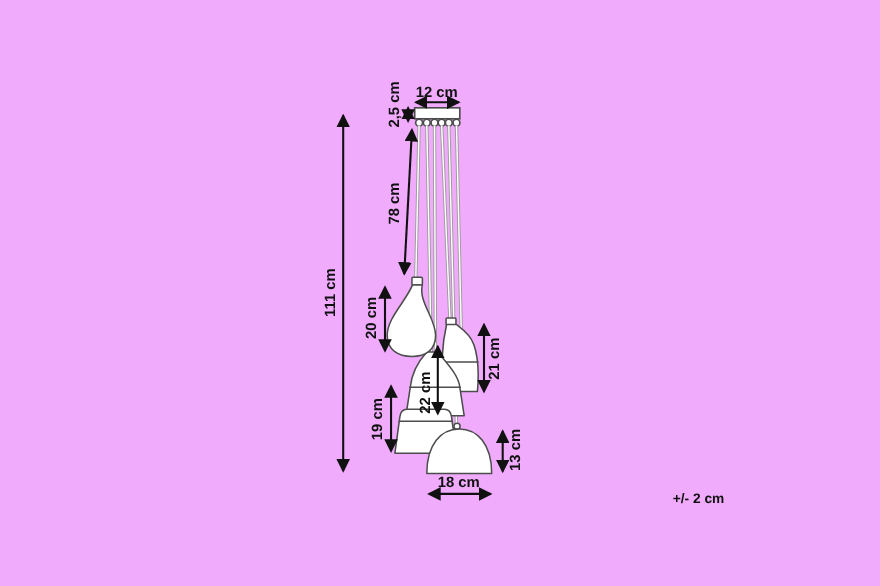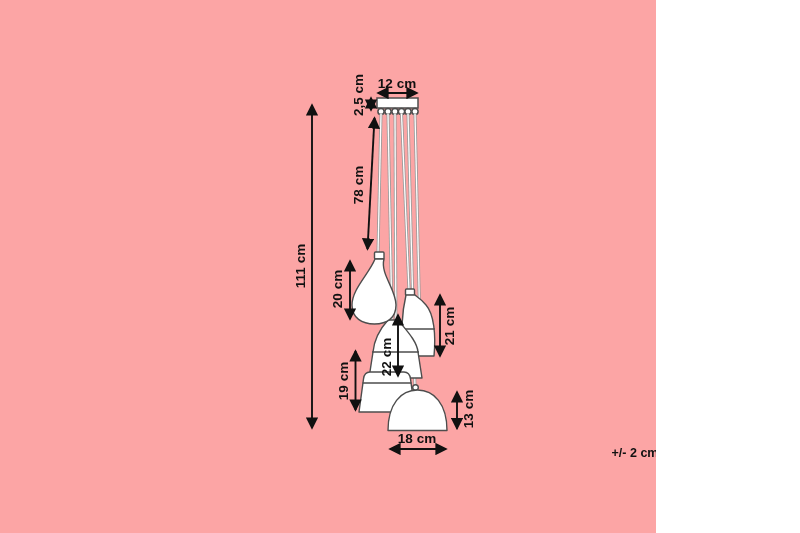--- a/index.html
+++ b/index.html
@@ -1,16 +1,16 @@
 <!DOCTYPE html>
 <html><head>
 <meta charset="utf-8">
 <style>
   html,body{margin:0;padding:0;background:#fff;}
-  .canvas{position:relative;width:656px;height:533px;background:#fca5a5;overflow:hidden;
+  .canvas{position:relative;width:800px;height:533px;background:#f0abfc;overflow:hidden;
           font-family:"Liberation Sans",sans-serif;}
   svg{display:block;}
   .dim-label{font-family:"Liberation Sans",sans-serif;font-size:13.5px;font-weight:700;fill:#111;}
   .tol-label{font-family:"Liberation Sans",sans-serif;font-size:12.5px;font-weight:700;fill:#111;}
 </style>
 </head>
 <body>
 
 <div class="canvas">
 <svg width="800" height="533" viewBox="0 0 800 533">

